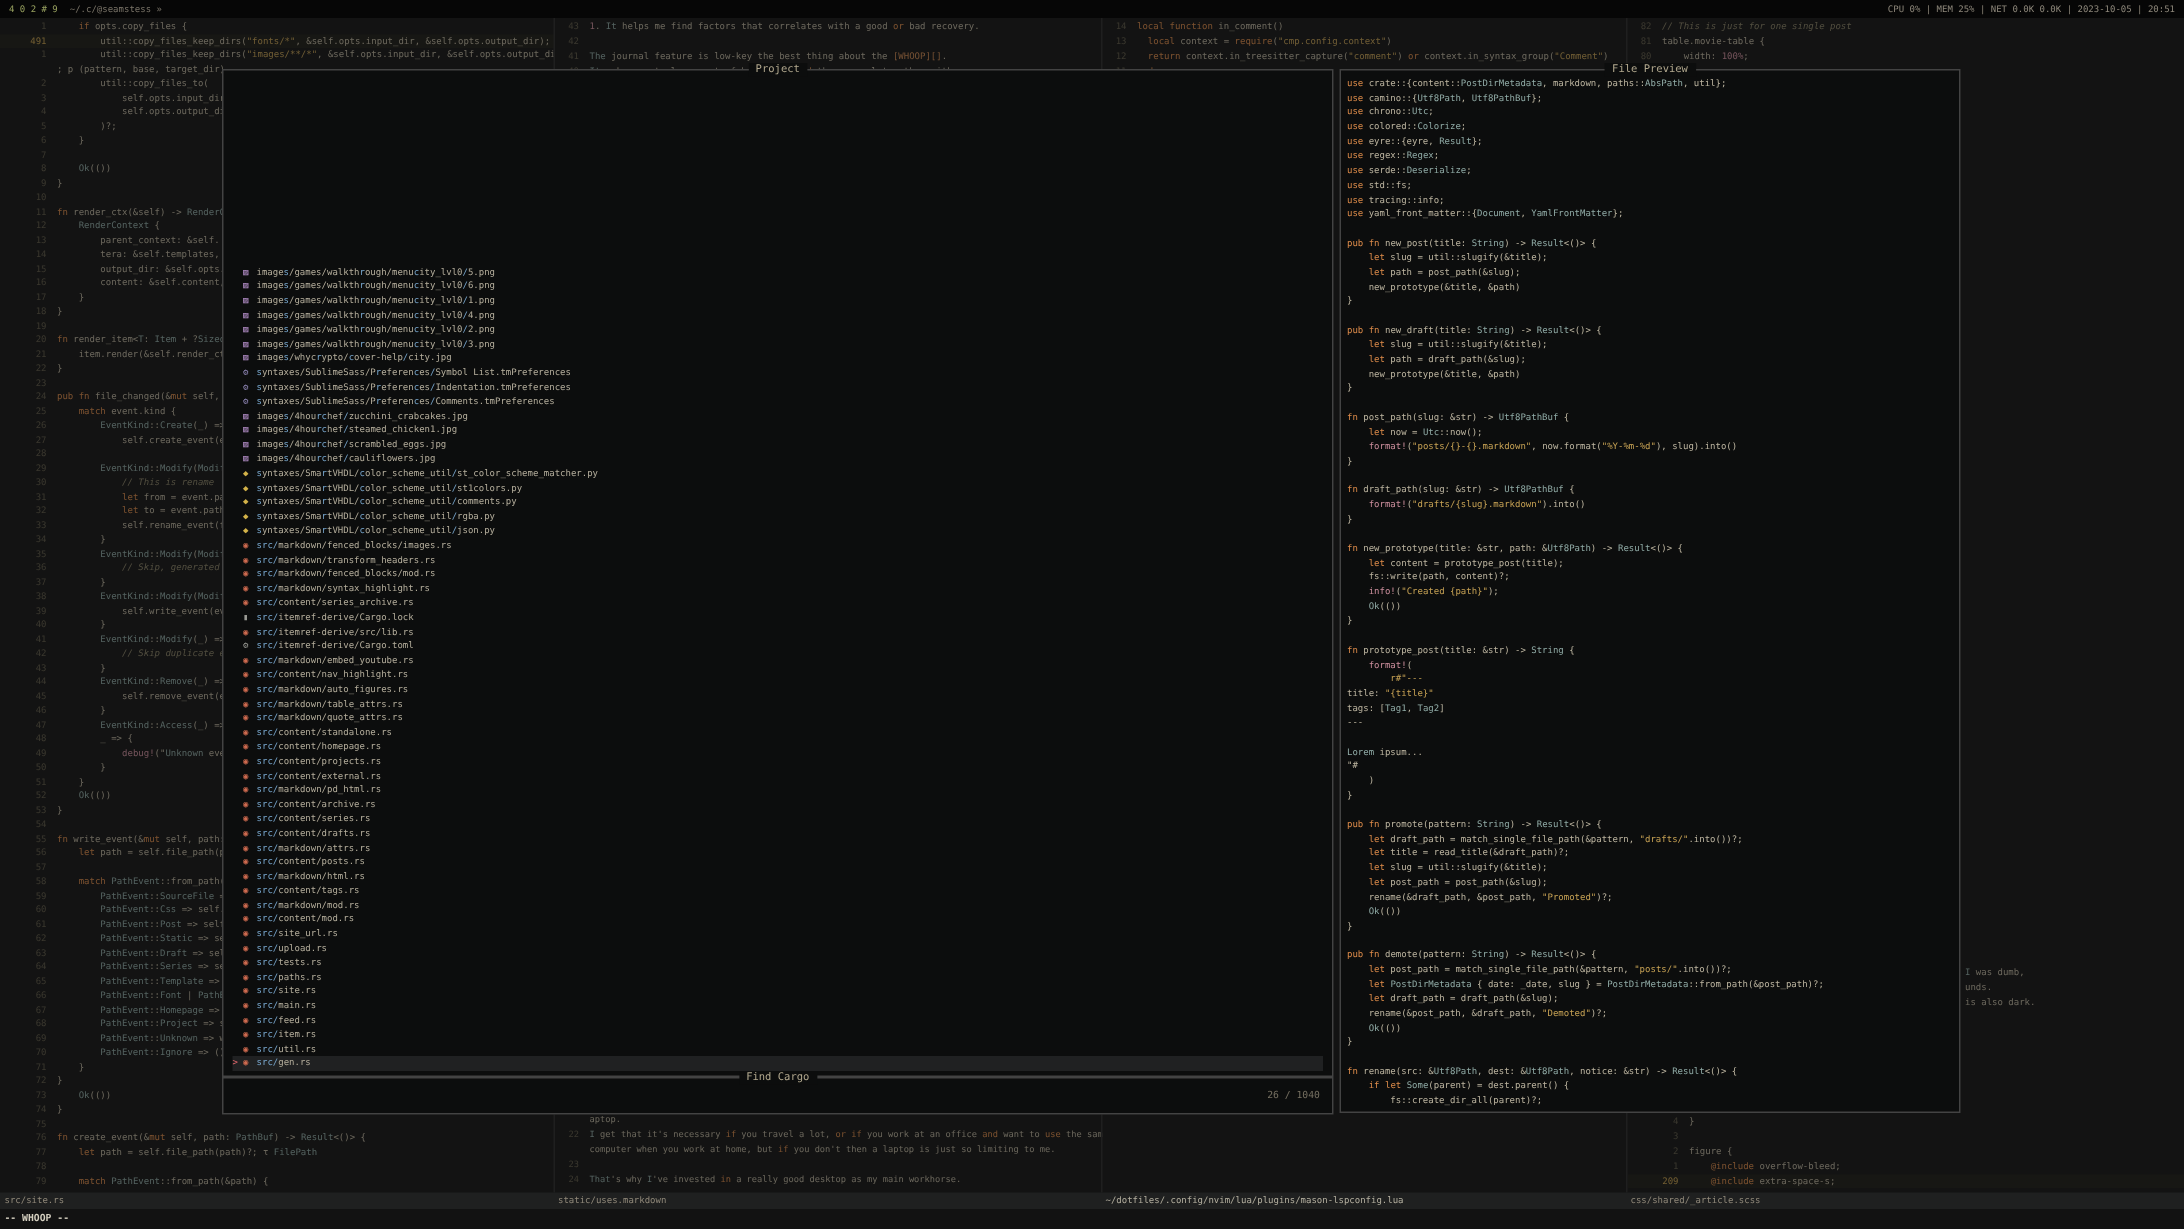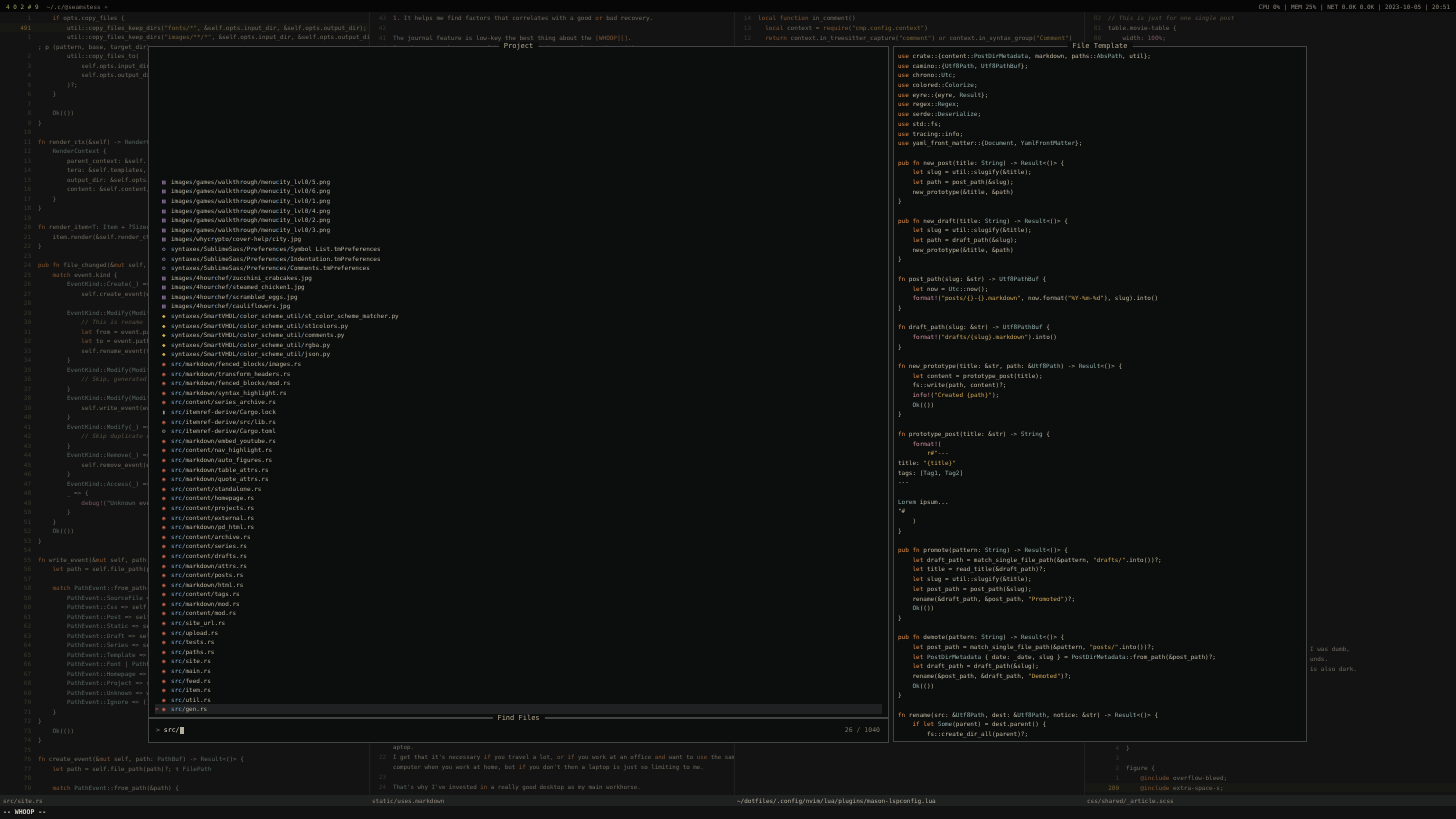--- a/index.html
+++ b/index.html
@@ -262,27 +262,26 @@
         <div class="rrow"><span class="selmark"> </span><span class="ficon" style="color: rgb(207, 106, 79);">◉</span><span class="fname"><span class="m">s</span><span class="m">r</span><span class="m">c</span><span class="m">/</span>site.rs</span></div>
         <div class="rrow"><span class="selmark"> </span><span class="ficon" style="color: rgb(207, 106, 79);">◉</span><span class="fname"><span class="m">s</span><span class="m">r</span><span class="m">c</span><span class="m">/</span>main.rs</span></div>
         <div class="rrow"><span class="selmark"> </span><span class="ficon" style="color: rgb(207, 106, 79);">◉</span><span class="fname"><span class="m">s</span><span class="m">r</span><span class="m">c</span><span class="m">/</span>feed.rs</span></div>
         <div class="rrow"><span class="selmark"> </span><span class="ficon" style="color: rgb(207, 106, 79);">◉</span><span class="fname"><span class="m">s</span><span class="m">r</span><span class="m">c</span><span class="m">/</span>item.rs</span></div>
         <div class="rrow"><span class="selmark"> </span><span class="ficon" style="color: rgb(207, 106, 79);">◉</span><span class="fname"><span class="m">s</span><span class="m">r</span><span class="m">c</span><span class="m">/</span>util.rs</span></div>
         <div class="rrow sel"><span class="selmark">&gt;</span><span class="ficon" style="color: rgb(207, 106, 79);">◉</span><span class="fname"><span class="m">s</span><span class="m">r</span><span class="m">c</span><span class="m">/</span>gen.rs</span></div>
       </div>
   </div>
 
   <div class="popup" id="prompt-box">
-    <span class="ptitle">Find Files</span>
-    <div class="prompt-line"><span class="pmark">&gt;</span><span> </span><span class="pquery">src/</span><span class="pcursor"></span></div>
+    <span class="ptitle">Find Cargo</span>
     <div class="pcount">26 / 1040</div>
   </div>
 
   <div class="popup" id="preview-box">
-    <span class="ptitle">File Template</span>
+    <span class="ptitle">File Preview</span>
     <div id="preview-code">
         <div class="prow"><span class="kw">use</span> crate::{content::<span class="ty">PostDirMetadata</span>, markdown, paths::<span class="ty">AbsPath</span>, util};</div>
         <div class="prow"><span class="kw">use</span> camino::{<span class="ty">Utf8Path</span>, <span class="ty">Utf8PathBuf</span>};</div>
         <div class="prow"><span class="kw">use</span> chrono::<span class="ty">Utc</span>;</div>
         <div class="prow"><span class="kw">use</span> colored::<span class="ty">Colorize</span>;</div>
         <div class="prow"><span class="kw">use</span> eyre::{eyre, <span class="ty">Result</span>};</div>
         <div class="prow"><span class="kw">use</span> regex::<span class="ty">Regex</span>;</div>
         <div class="prow"><span class="kw">use</span> serde::<span class="ty">Deserialize</span>;</div>
         <div class="prow"><span class="kw">use</span> std::fs;</div>
         <div class="prow"><span class="kw">use</span> tracing::info;</div>

